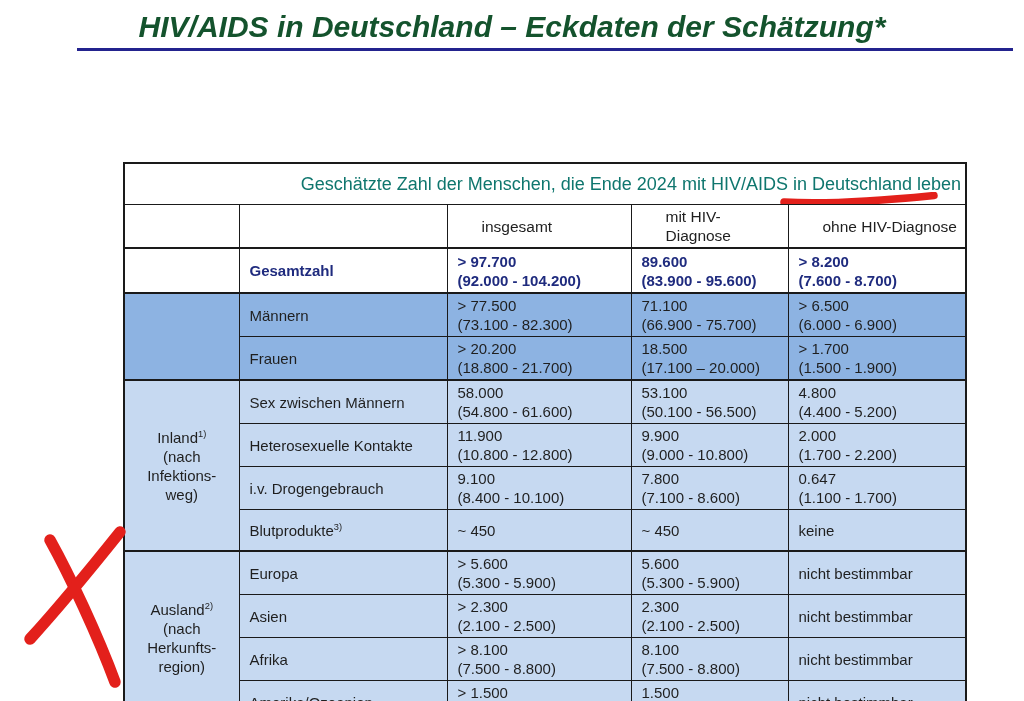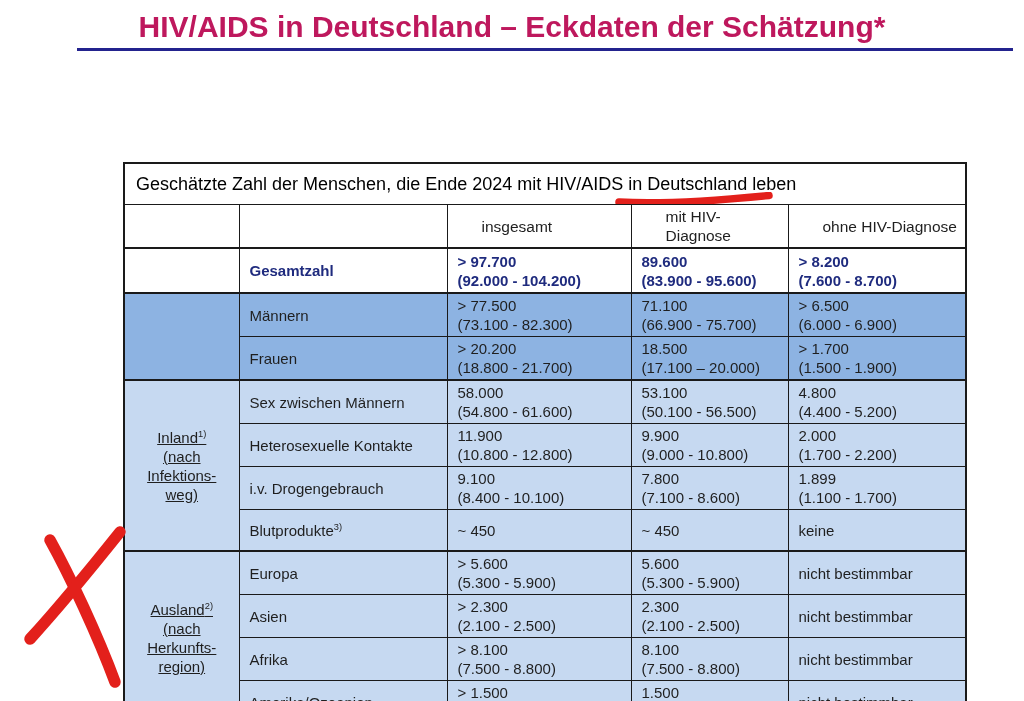--- a/index.html
+++ b/index.html
@@ -9,22 +9,23 @@
     background: #ffffff;
     font-family: "Liberation Sans", "DejaVu Sans", sans-serif;
   }
   .abs { position: absolute; }
 
   
   #main-title {
     top: 10px; left: 0; width: 1024px;
     text-align: center;
     font-size: 30px; font-weight: bold;
-    color: #be185d;
+    color: #14532d;
     letter-spacing: 0px;
+    font-style: italic;
   }
   #title-underline {
     top: 48px; left: 77px; width: 936px; height: 3px;
     background: #23238E;
   }
   #subtitle {
     top: 62px; left: 38px; width: 984px;
     text-align: center;
     color: #23238E;
     font-size: 20px; line-height: 25px;
@@ -45,23 +46,24 @@
     line-height: 19px;
     color: #1f1f1f;
     vertical-align: middle;
     overflow: hidden;
   }
   tr.thick-top td { border-top: 2px solid #1a1a1a; }
 
   td.caption-cell {
     height: 36px;
     font-size: 18px;
-    color: #000000;
+    color: #0f766e;
     padding-left: 11px;
     background: #ffffff;
+    text-align: right;
   }
   .marked { position: relative; white-space: nowrap; }
   .marked svg.red-underline {
     position: absolute; left: -14px; bottom: -12px;
     width: 160px; height: 14px;
   }
   tr.header-row td { height: 36px; font-size: 15.5px; background: #ffffff; padding-left: 34px; }
   tr.gesamt-row td {
     height: 39px;
     font-weight: bold;
@@ -70,21 +72,20 @@
   }
   .val { white-space: pre-line; }
   .row40 td { height: 36px; }
   .row41 td { height: 37px; }
   tr.mid-blue td { background: #8DB3E2; }
   tr.lt-blue td { background: #C6D9F1; }
   td.group-cell {
     text-align: center;
     padding: 2px 4px;
     white-space: pre-line;
-    text-decoration: underline;
   }
   sup { font-size: 0.62em; vertical-align: super; line-height: 0; }
 
   
   #x-mark { top: 518px; left: 20px; }
 </style>
 </head>
 <body>
 
 <div class="abs" id="main-title">HIV/AIDS in Deutschland – Eckdaten der Schätzung*</div>
@@ -170,21 +171,21 @@
 (9.000 - 10.800)</td>
     <td class="val">2.000
 (1.700 - 2.200)</td>
   </tr>
   <tr class="lt-blue row40">
     <td><span>i.v. Drogengebrauch</span><sup></sup></td>
     <td class="val">9.100
 (8.400 - 10.100)</td>
     <td class="val">7.800
 (7.100 - 8.600)</td>
-    <td class="val">1.899
+    <td class="val">0.647
 (1.100 - 1.700)</td>
   </tr>
   <tr class="lt-blue row40">
     <td><span>Blutprodukte</span><sup>3)</sup></td>
     <td class="val">~ 450</td>
     <td class="val">~ 450</td>
     <td class="val">keine</td>
   </tr>
 
   <tr class="lt-blue row40 thick-top">

